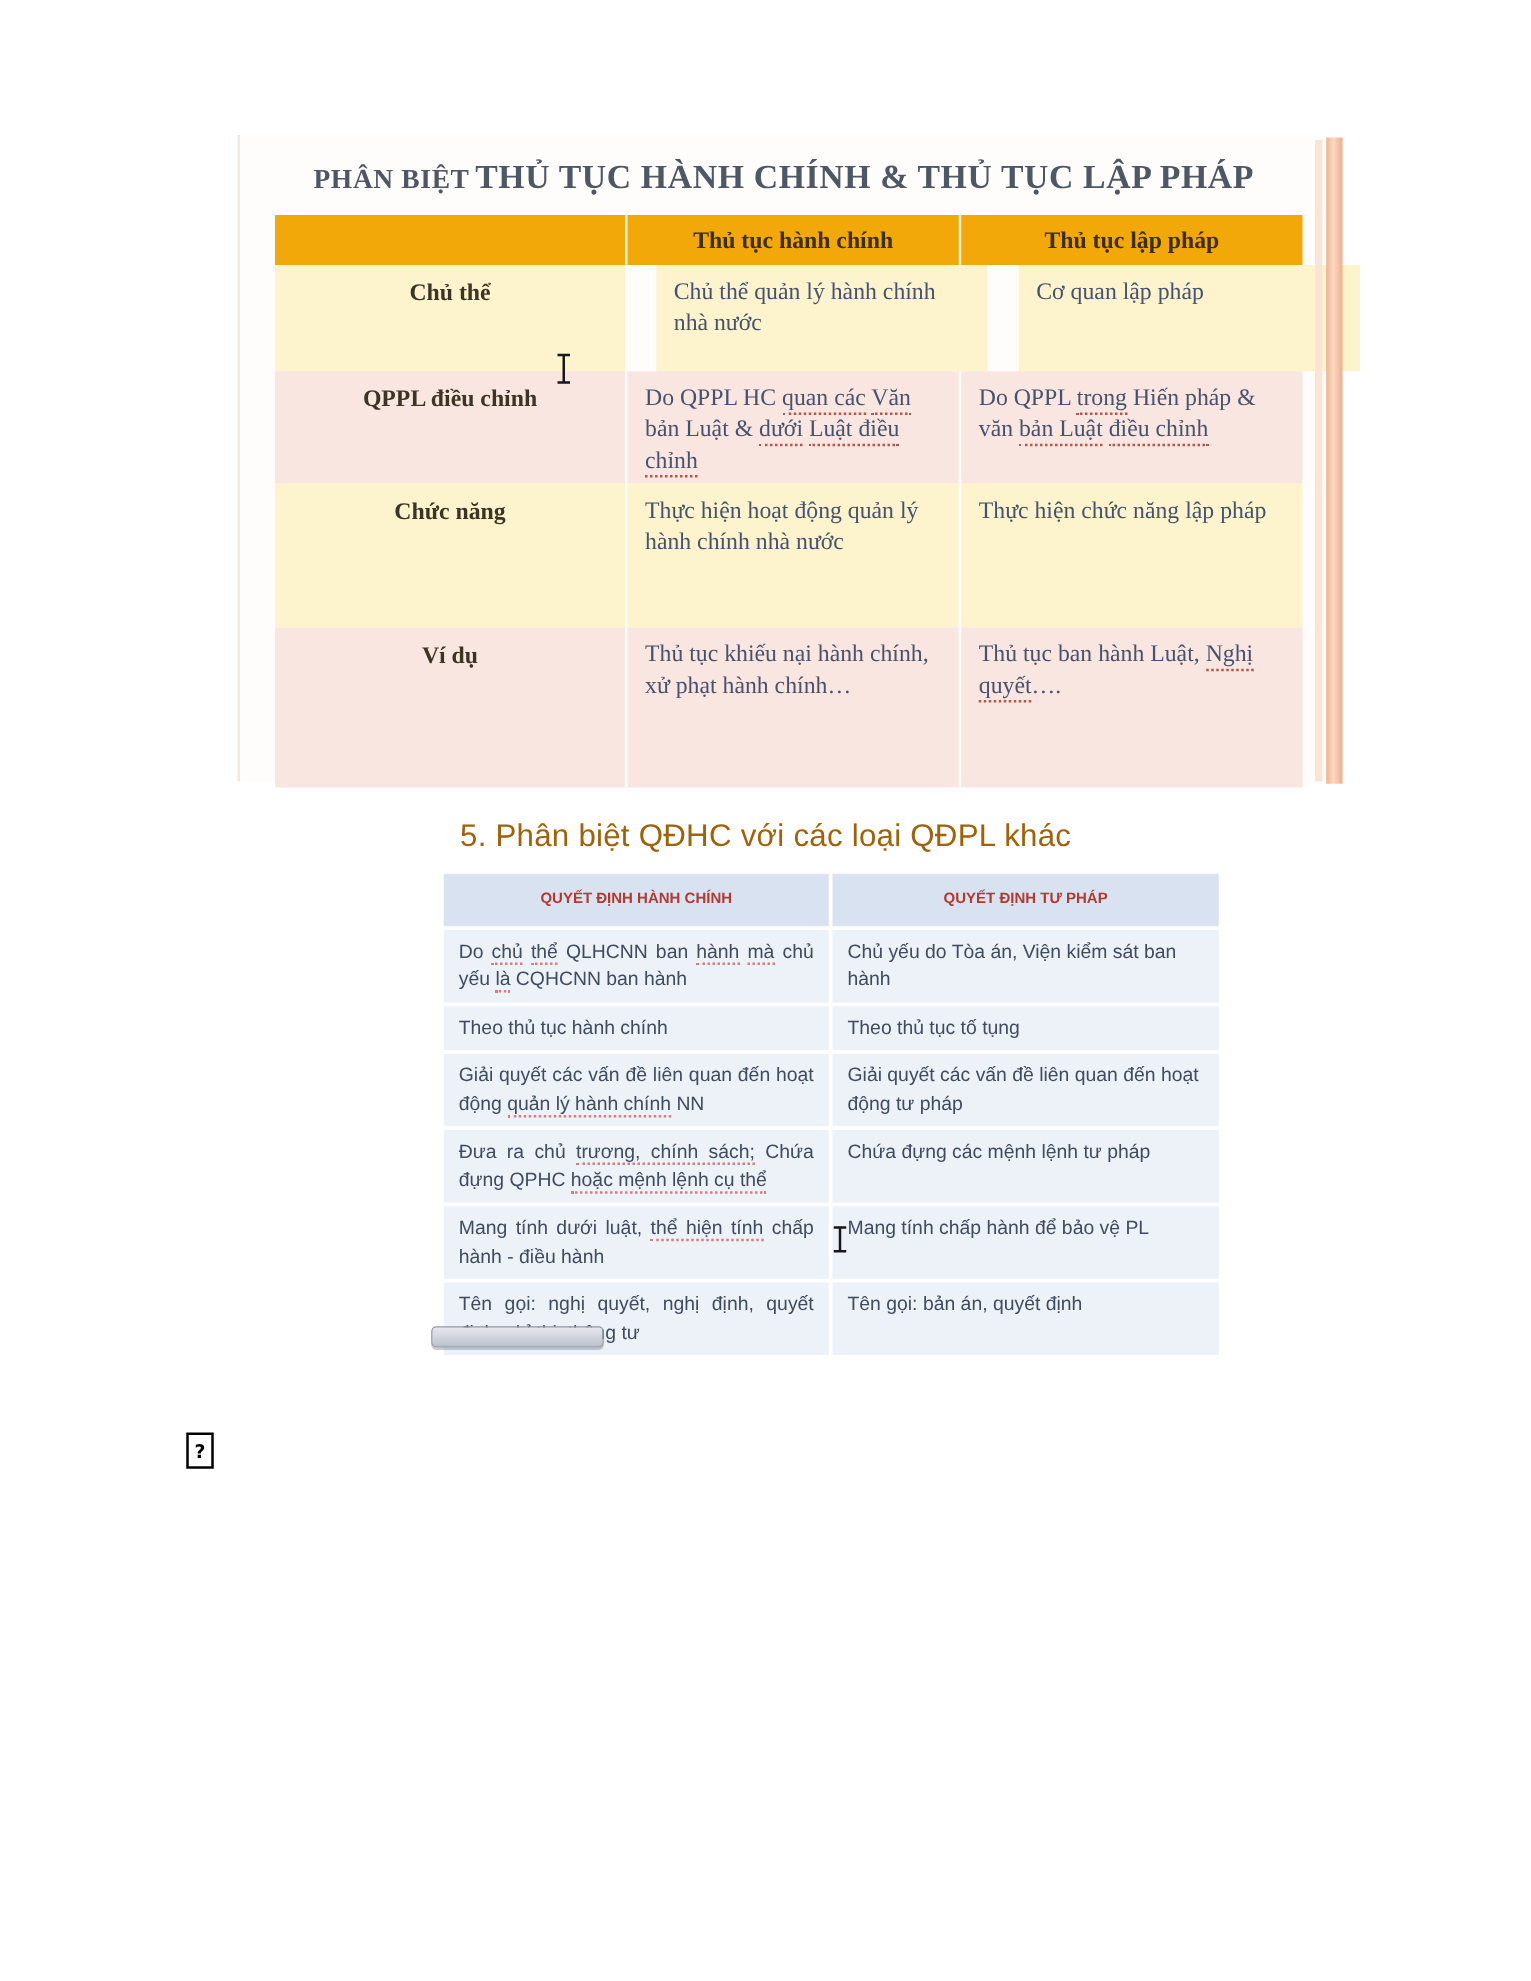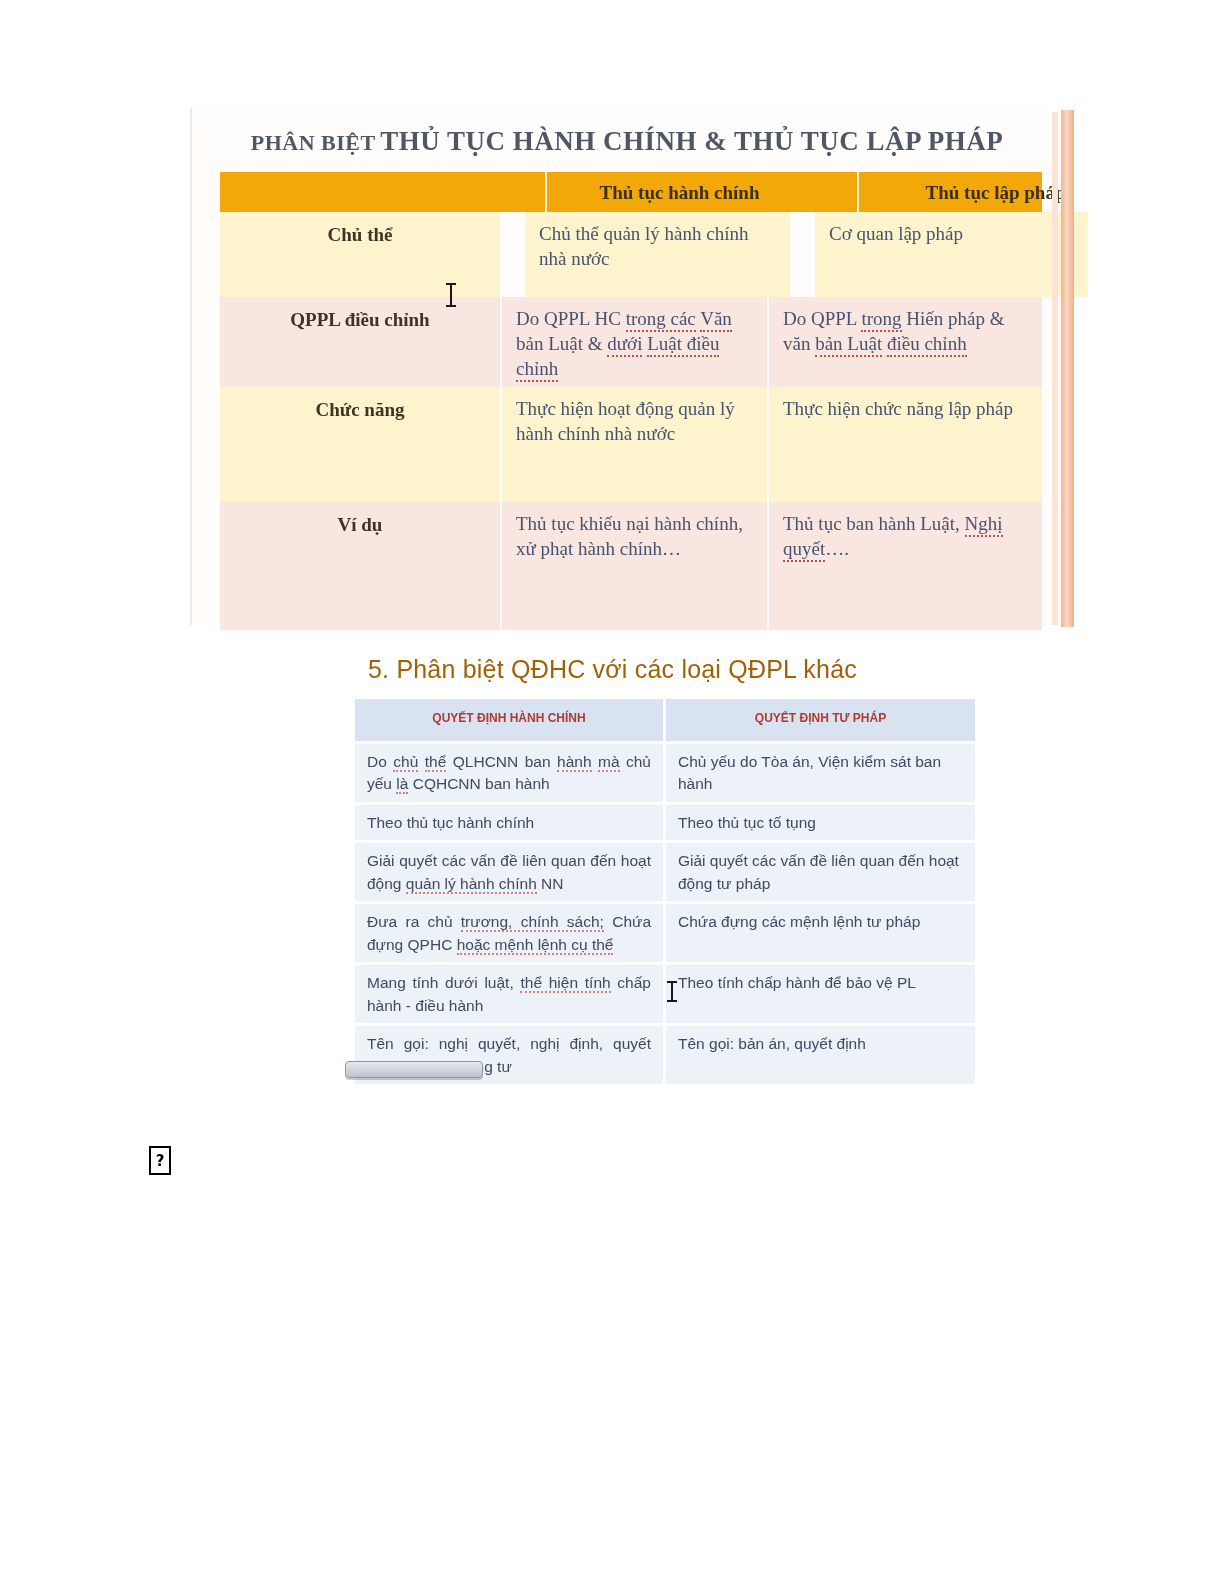--- a/index.html
+++ b/index.html
@@ -11,21 +11,21 @@
           background:#fffdfb;border-left:2px solid #f3e7df;
           font-family:"Liberation Serif","DejaVu Serif",serif;}
   .s1-title{position:absolute;left:20px;top:18px;width:830px;text-align:center;
             color:#4e5766;letter-spacing:.5px;white-space:nowrap;}
   .s1-title .t-small{font-size:22px;font-weight:bold;}
   .s1-title .t-big{font-size:27px;font-weight:bold;}
   .t1{position:absolute;left:28px;top:64px;width:822px;}
   .t1-row{display:grid;grid-template-columns:280px 267px 275px;}
   .t1-cell{padding:9px 14px 6px 14px;font-size:19px;line-height:1.32;color:#47536e;}
   .t1-cell + .t1-cell{border-left:2px solid rgba(255,255,255,.85);}
-  .t1-head{background:#f2a808;min-height:40px;gap:45px;}
+  .t1-head{background:#f2a808;min-height:40px;}
   .t1-head .t1-cell{color:#3c2f0a;font-weight:bold;text-align:center;padding-top:8px;}
   .row-yellow .t1-cell{background:#fdf4cd;}
   .row-pink .t1-cell{background:#fae6e0;}
   .r1{min-height:85px;gap:23px;} .r2{min-height:85px;} .r3{min-height:115px;} .r4{min-height:128px;}
   .lab{font-weight:bold;color:#3c3526;text-align:center;padding-top:10px;}
   .t1 .u{border-bottom:2px dotted #b2574e;padding-bottom:1px;}
 
   
   .strip1{position:absolute;left:1052px;top:112px;width:6px;height:513px;background:#fbe4d4;}
   .strip2{position:absolute;left:1061px;top:110px;width:13px;height:517px;
@@ -85,21 +85,21 @@
       </div>
 
       <div class="t1-row row-yellow r1">
         <div class="t1-cell lab">Chủ thể</div>
         <div class="t1-cell"><span>Chủ thể quản lý hành chính nhà nước</span></div>
         <div class="t1-cell"><span>Cơ quan lập pháp</span></div>
       </div>
 
       <div class="t1-row row-pink r2">
         <div class="t1-cell lab">QPPL điều chỉnh</div>
-        <div class="t1-cell"><span>Do QPPL HC </span><span class="u">trong các</span><span> </span><span class="u">Văn</span><span> bản Luật &amp; </span><span class="u">dưới</span><span> </span><span class="u">Luật điều chỉnh</span></div>
+        <div class="t1-cell"><span>Do QPPL HC </span><span class="u">quan các</span><span> </span><span class="u">Văn</span><span> bản Luật &amp; </span><span class="u">dưới</span><span> </span><span class="u">Luật điều chỉnh</span></div>
         <div class="t1-cell"><span>Do QPPL </span><span class="u">trong</span><span> Hiến pháp &amp; văn </span><span class="u">bản Luật</span><span> </span><span class="u">điều chỉnh</span></div>
       </div>
 
       <div class="t1-row row-yellow r3">
         <div class="t1-cell lab">Chức năng</div>
         <div class="t1-cell"><span>Thực hiện hoạt động quản lý hành chính nhà nước</span></div>
         <div class="t1-cell"><span>Thực hiện chức năng lập pháp</span></div>
       </div>
 
       <div class="t1-row row-pink r4">
@@ -136,21 +136,21 @@
     <div class="t2-row q3">
       <div class="t2-cell lft"><span>Giải quyết các vấn đề liên quan đến hoạt động </span><span class="u">quản lý hành chính</span><span> NN</span></div>
       <div class="t2-cell"><span>Giải quyết các vấn đề liên quan đến hoạt động tư pháp</span></div>
     </div>
     <div class="t2-row q4">
       <div class="t2-cell lft"><span>Đưa ra chủ </span><span class="u">trương, chính sách;</span><span> Chứa đựng QPHC </span><span class="u">hoặc mệnh lệnh cụ thể</span></div>
       <div class="t2-cell"><span>Chứa đựng các mệnh lệnh tư pháp</span></div>
     </div>
     <div class="t2-row q5">
       <div class="t2-cell lft"><span>Mang tính dưới luật, </span><span class="u">thể hiện tính</span><span> chấp hành - điều hành</span></div>
-      <div class="t2-cell"><span>Theo tính chấp hành để bảo vệ PL</span></div>
+      <div class="t2-cell"><span>Mang tính chấp hành để bảo vệ PL</span></div>
     </div>
     <div class="t2-row q6">
       <div class="t2-cell lft"><span>Tên gọi: nghị quyết, nghị định, quyết định, chỉ thị, thông tư</span></div>
       <div class="t2-cell"><span>Tên gọi: bản án, quyết định</span></div>
     </div>
   </div>
 
   <div class="ibeam ibeam2">
       <div class="stem"></div>
     </div>

